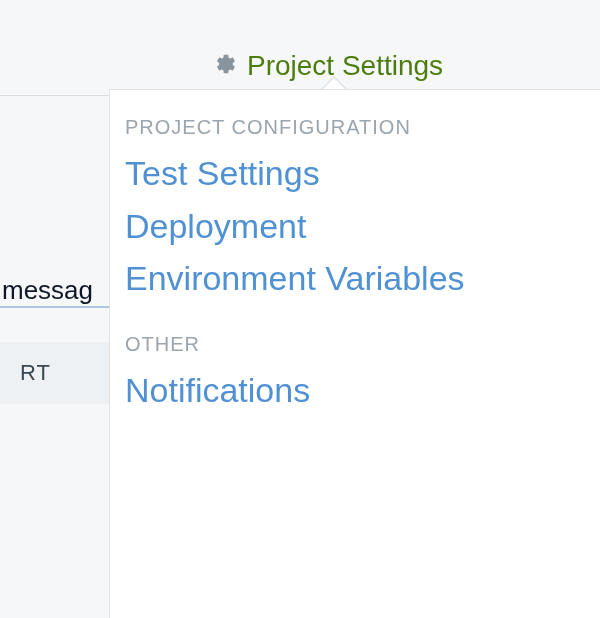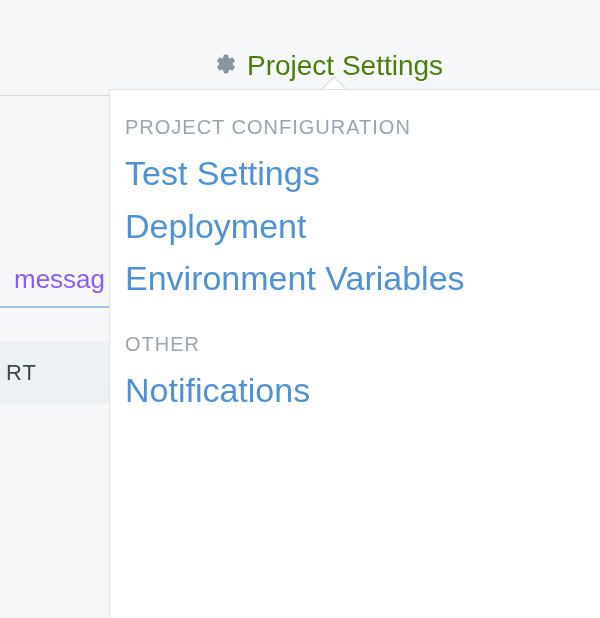--- a/index.html
+++ b/index.html
@@ -85,42 +85,42 @@
     }
     .section-gap {
       height: 28px;
     }
     .bg-messag {
       position: absolute;
       top: 264px;
       left: 0;
       width: 110px;
       height: 44px;
-      color: #8b5cf6;
+      color: #0f172a;
       font-size: 26px;
       border-bottom: 2px solid #a9c6e3;
       display: flex;
-      align-items: flex-start;
-      padding-left: 14px;
+      align-items: flex-end;
+      padding-left: 2px;
       overflow: hidden;
       white-space: nowrap;
     }
     .bg-row {
       position: absolute;
       top: 342px;
       left: 0;
       width: 110px;
       height: 62px;
       background: #eef1f4;
       color: #3a4750;
       font-size: 22px;
       letter-spacing: 1px;
       display: flex;
       align-items: center;
-      padding-left: 6px;
+      padding-left: 20px;
       overflow: hidden;
       white-space: nowrap;
     }
     .vline {
       position: absolute;
       top: 568px;
       left: 133px;
       width: 2px;
       height: 50px;
       background: #dbe0e4;

